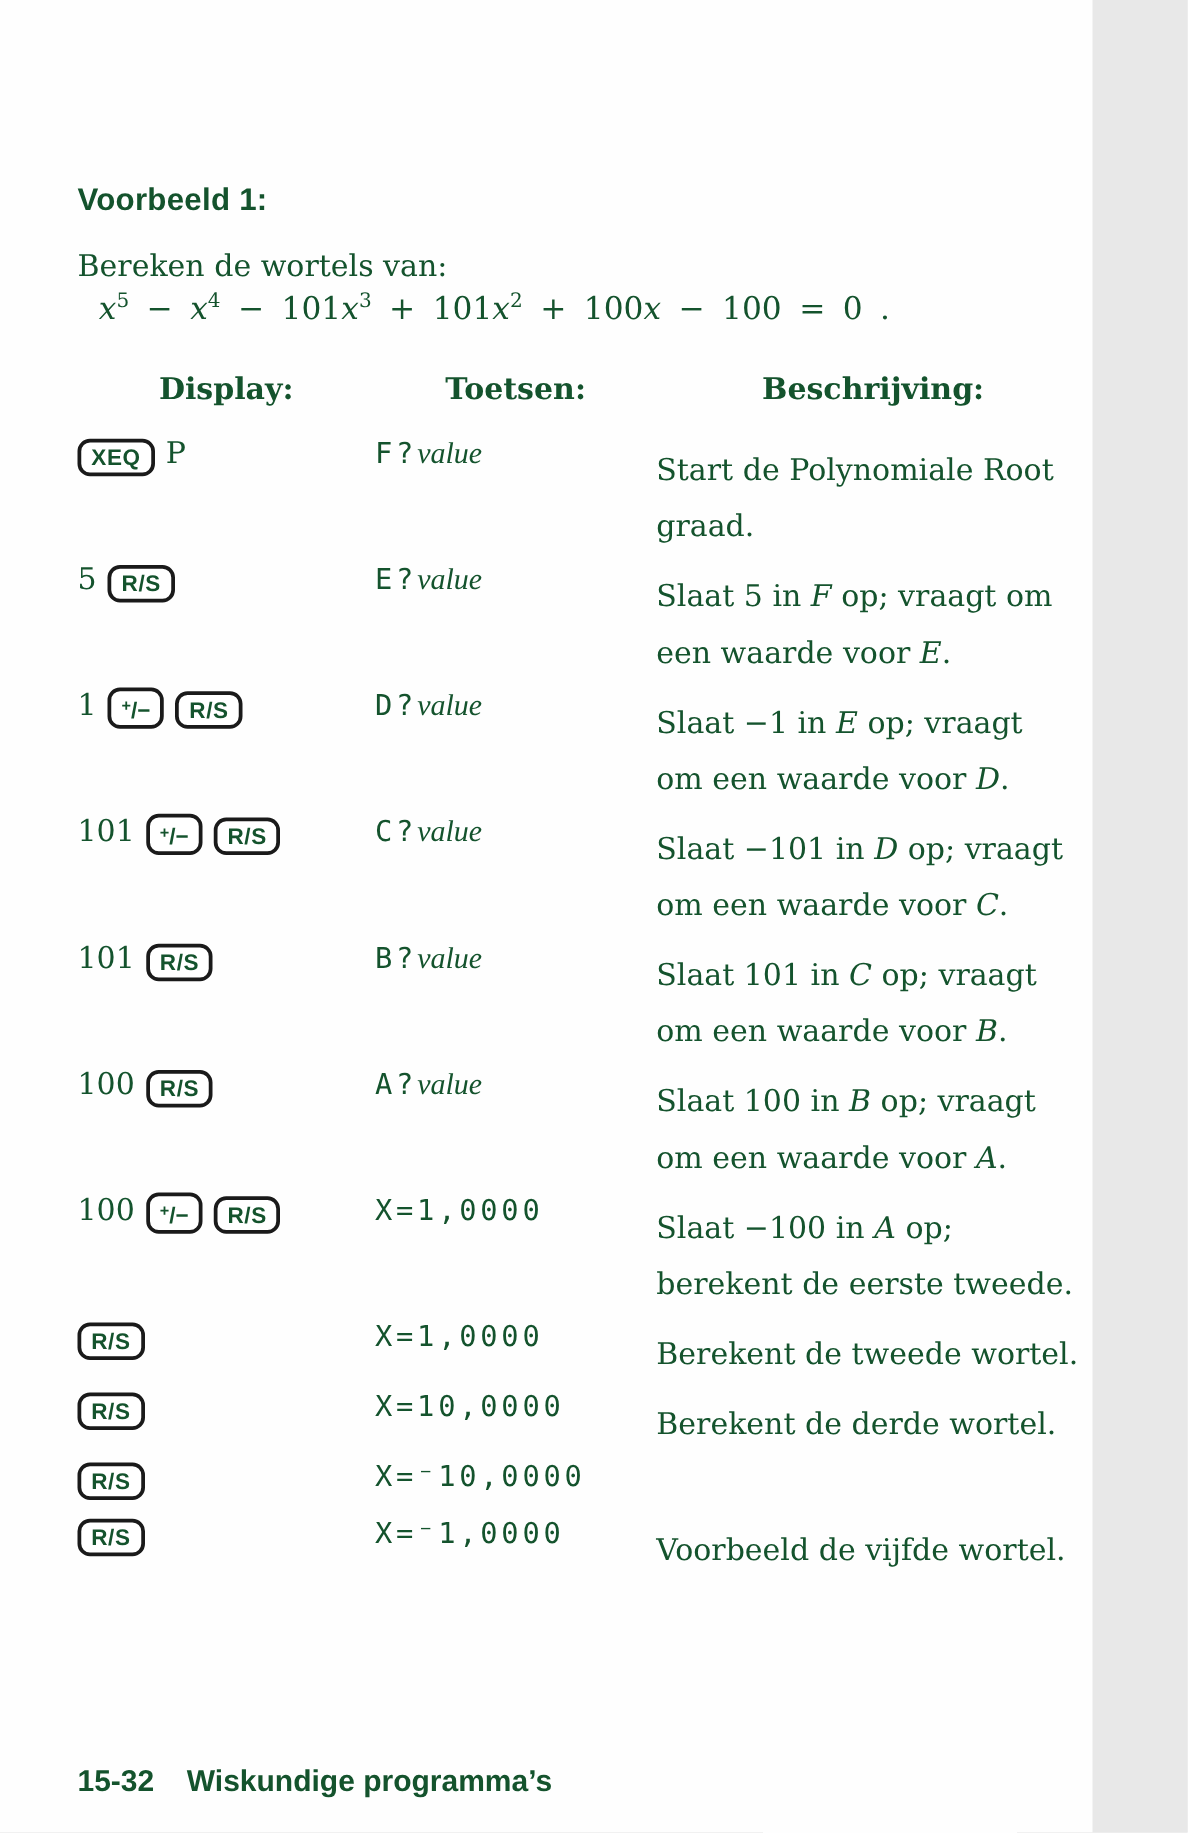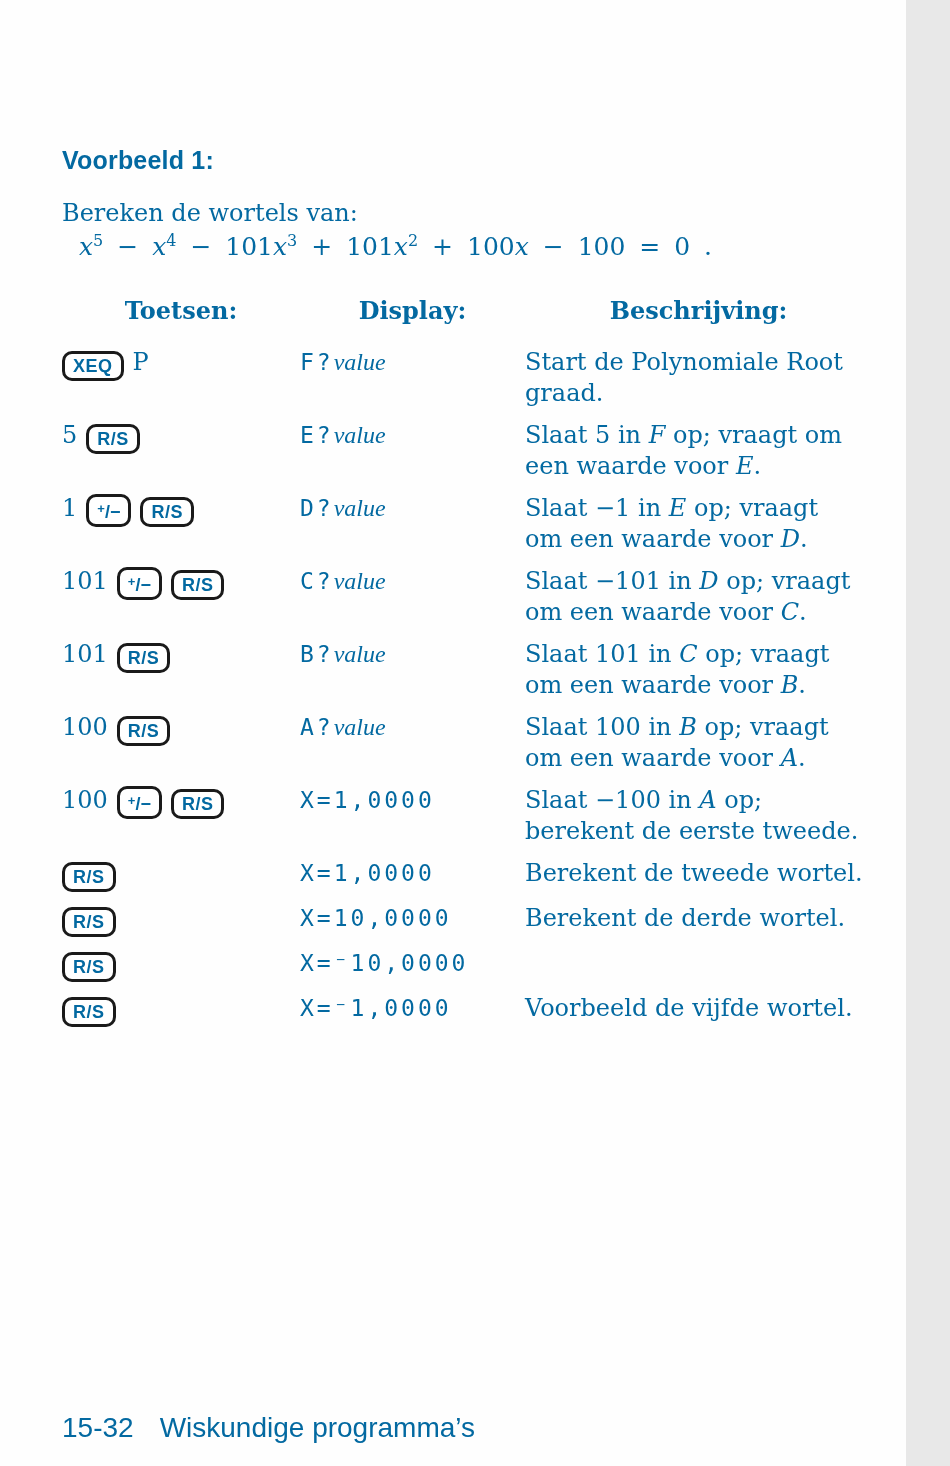--- a/index.html
+++ b/index.html
@@ -1,23 +1,22 @@
 <!DOCTYPE html>
 <html><head>
 <meta charset="utf-8">
 <style>
   html,body{margin:0;padding:0;background:#e8e8e8;}
   .page{
     position:relative;
     width:874px;height:1466px;
     background:#fefefe;
-    color:#0369a1;
+    color:#14532d;
     overflow:hidden;
     font-family:"DejaVu Serif", serif;
-    padding-left:32px;
   }
   .content{position:absolute;left:62px;top:146px;width:820px;}
 
   .ex-title{
     font-family:"Liberation Sans", sans-serif;
     font-weight:bold;font-size:25px;line-height:28px;
     margin:0 0 24px 0;letter-spacing:0.2px;
   }
   .intro{font-size:24px;line-height:30px;margin:0;}
   .equation{
@@ -57,44 +56,44 @@
   .key .pm-slash{letter-spacing:0;}
   .key .pm-minus{vertical-align:0px;letter-spacing:0;}
 
   .disp{white-space:nowrap;}
   .lcd{
     font-family:"DejaVu Sans Mono", monospace;
     font-size:23px;letter-spacing:3px;
   }
   .dval{font-style:italic;font-size:24px;font-family:Liberation Serif, serif;}
 
-  .desc .dline{white-space:nowrap;}
+  .desc .dline{white-space:nowrap;margin-top:14px;}
   .desc .it{font-style:italic;}
 
   .footer{
     position:absolute;left:62px;top:1412px;
     font-family:"Liberation Sans", sans-serif;
-    font-weight:normal;font-size:28px;
+    font-weight:bold;font-size:24px;
   }
   .footer .pgnum{margin-right:26px;}
 </style>
 </head>
 <body>
 
 <div class="page">
   <div class="content">
 
     <h1 class="ex-title">Voorbeeld 1:</h1>
 
     <p class="intro">Bereken de wortels van:</p>
     <p class="equation"><span class="it">x</span><sup>5</sup><span> − </span><span class="it">x</span><sup>4</sup><span> − 101</span><span class="it">x</span><sup>3</sup><span> + 101</span><span class="it">x</span><sup>2</sup><span> + 100</span><span class="it">x</span><span> − 100 = 0 .</span></p>
 
     <div class="thead">
+      <div class="hc">Display:</div>
       <div class="hc">Toetsen:</div>
-      <div class="hc">Display:</div>
       <div class="hc">Beschrijving:</div>
     </div>
 
     <div>
         <div class="trow">
           <div class="cell keys"><span class="key">XEQ</span><span class="plain">P</span></div>
           <div class="cell disp"><span class="lcd">F?</span><em class="dval">value</em></div>
           <div class="cell desc">
             <div class="dline"><span>Start de Polynomiale Root</span></div>
             <div class="dline"><span>graad.</span></div>

